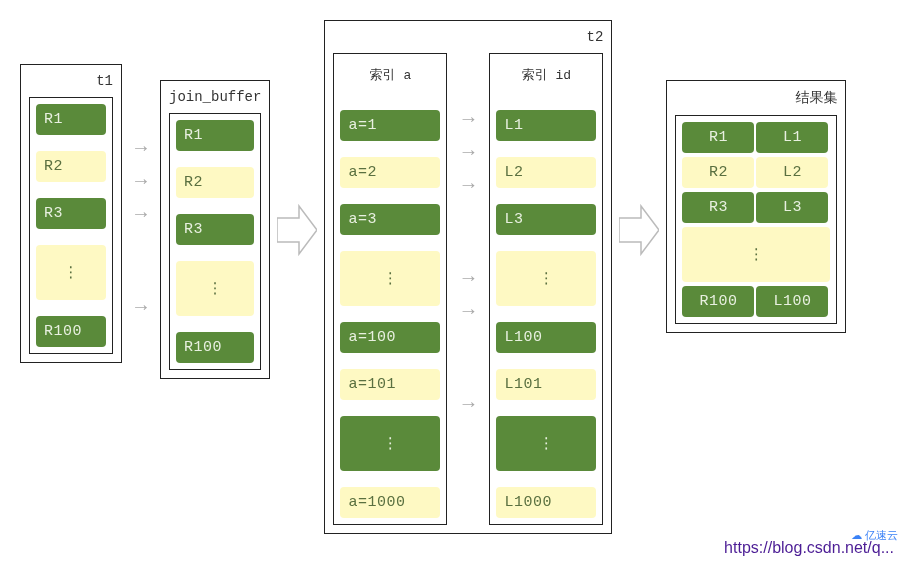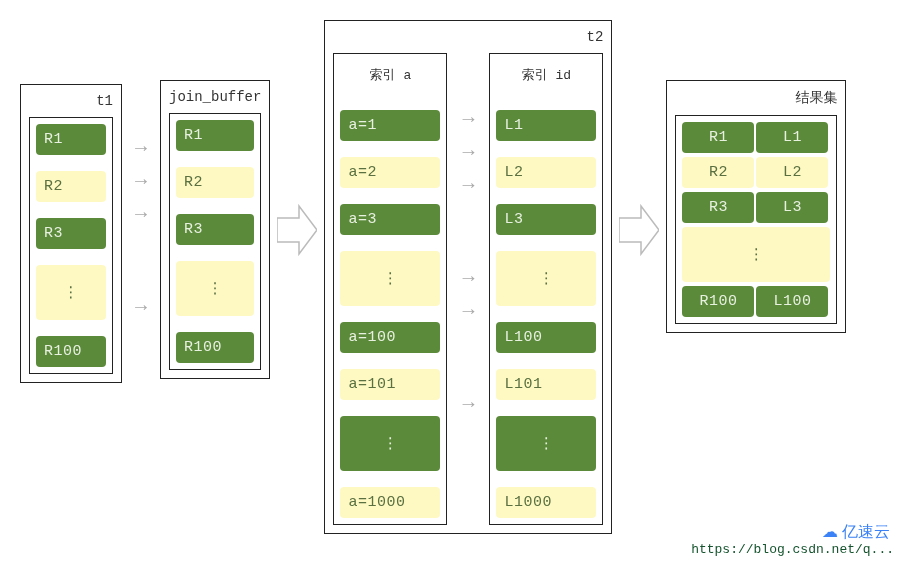--- a/index.html
+++ b/index.html
@@ -75,36 +75,36 @@
     width: 26px;
     display: flex;
     flex-direction: column;
     padding-top: 40px;
   }
   .conn-slot { height: 33px; display:flex; align-items:center; justify-content:center; }
   .arrow-line { color:#aaa; font-size:20px; line-height:0; }
   .row-pair { display:flex; gap:2px; }
   .row-pair .cell { min-width: 72px; text-align:center; }
   .results-body { display:flex; flex-direction:column; gap:4px; }
-  .t1-outer { margin-top: 64px; }
+  .t1-outer { margin-top: 44px; }
   .jb-outer { margin-top: 60px; }
   .res-outer { margin-top: 60px; }
   .watermark {
     position: absolute;
     right: 10px;
     bottom: 6px;
-    font-size: 13px;
-    color: #14532d;
-    font-family: Liberation Mono, monospace;
+    font-size: 16px;
+    color: #4c1d95;
+    font-family: Liberation Sans, sans-serif;
   }
   .wm-logo {
     position: absolute;
-    right: 14px;
+    right: 6px;
     bottom: 20px;
-    font-size: 16px;
+    font-size: 11px;
     color: #3b82f6;
     font-family: Liberation Serif, serif;
   }
 </style>
 </head>
 <body>
 
 <div class="stage">
 
   <div class="box t1-outer">

